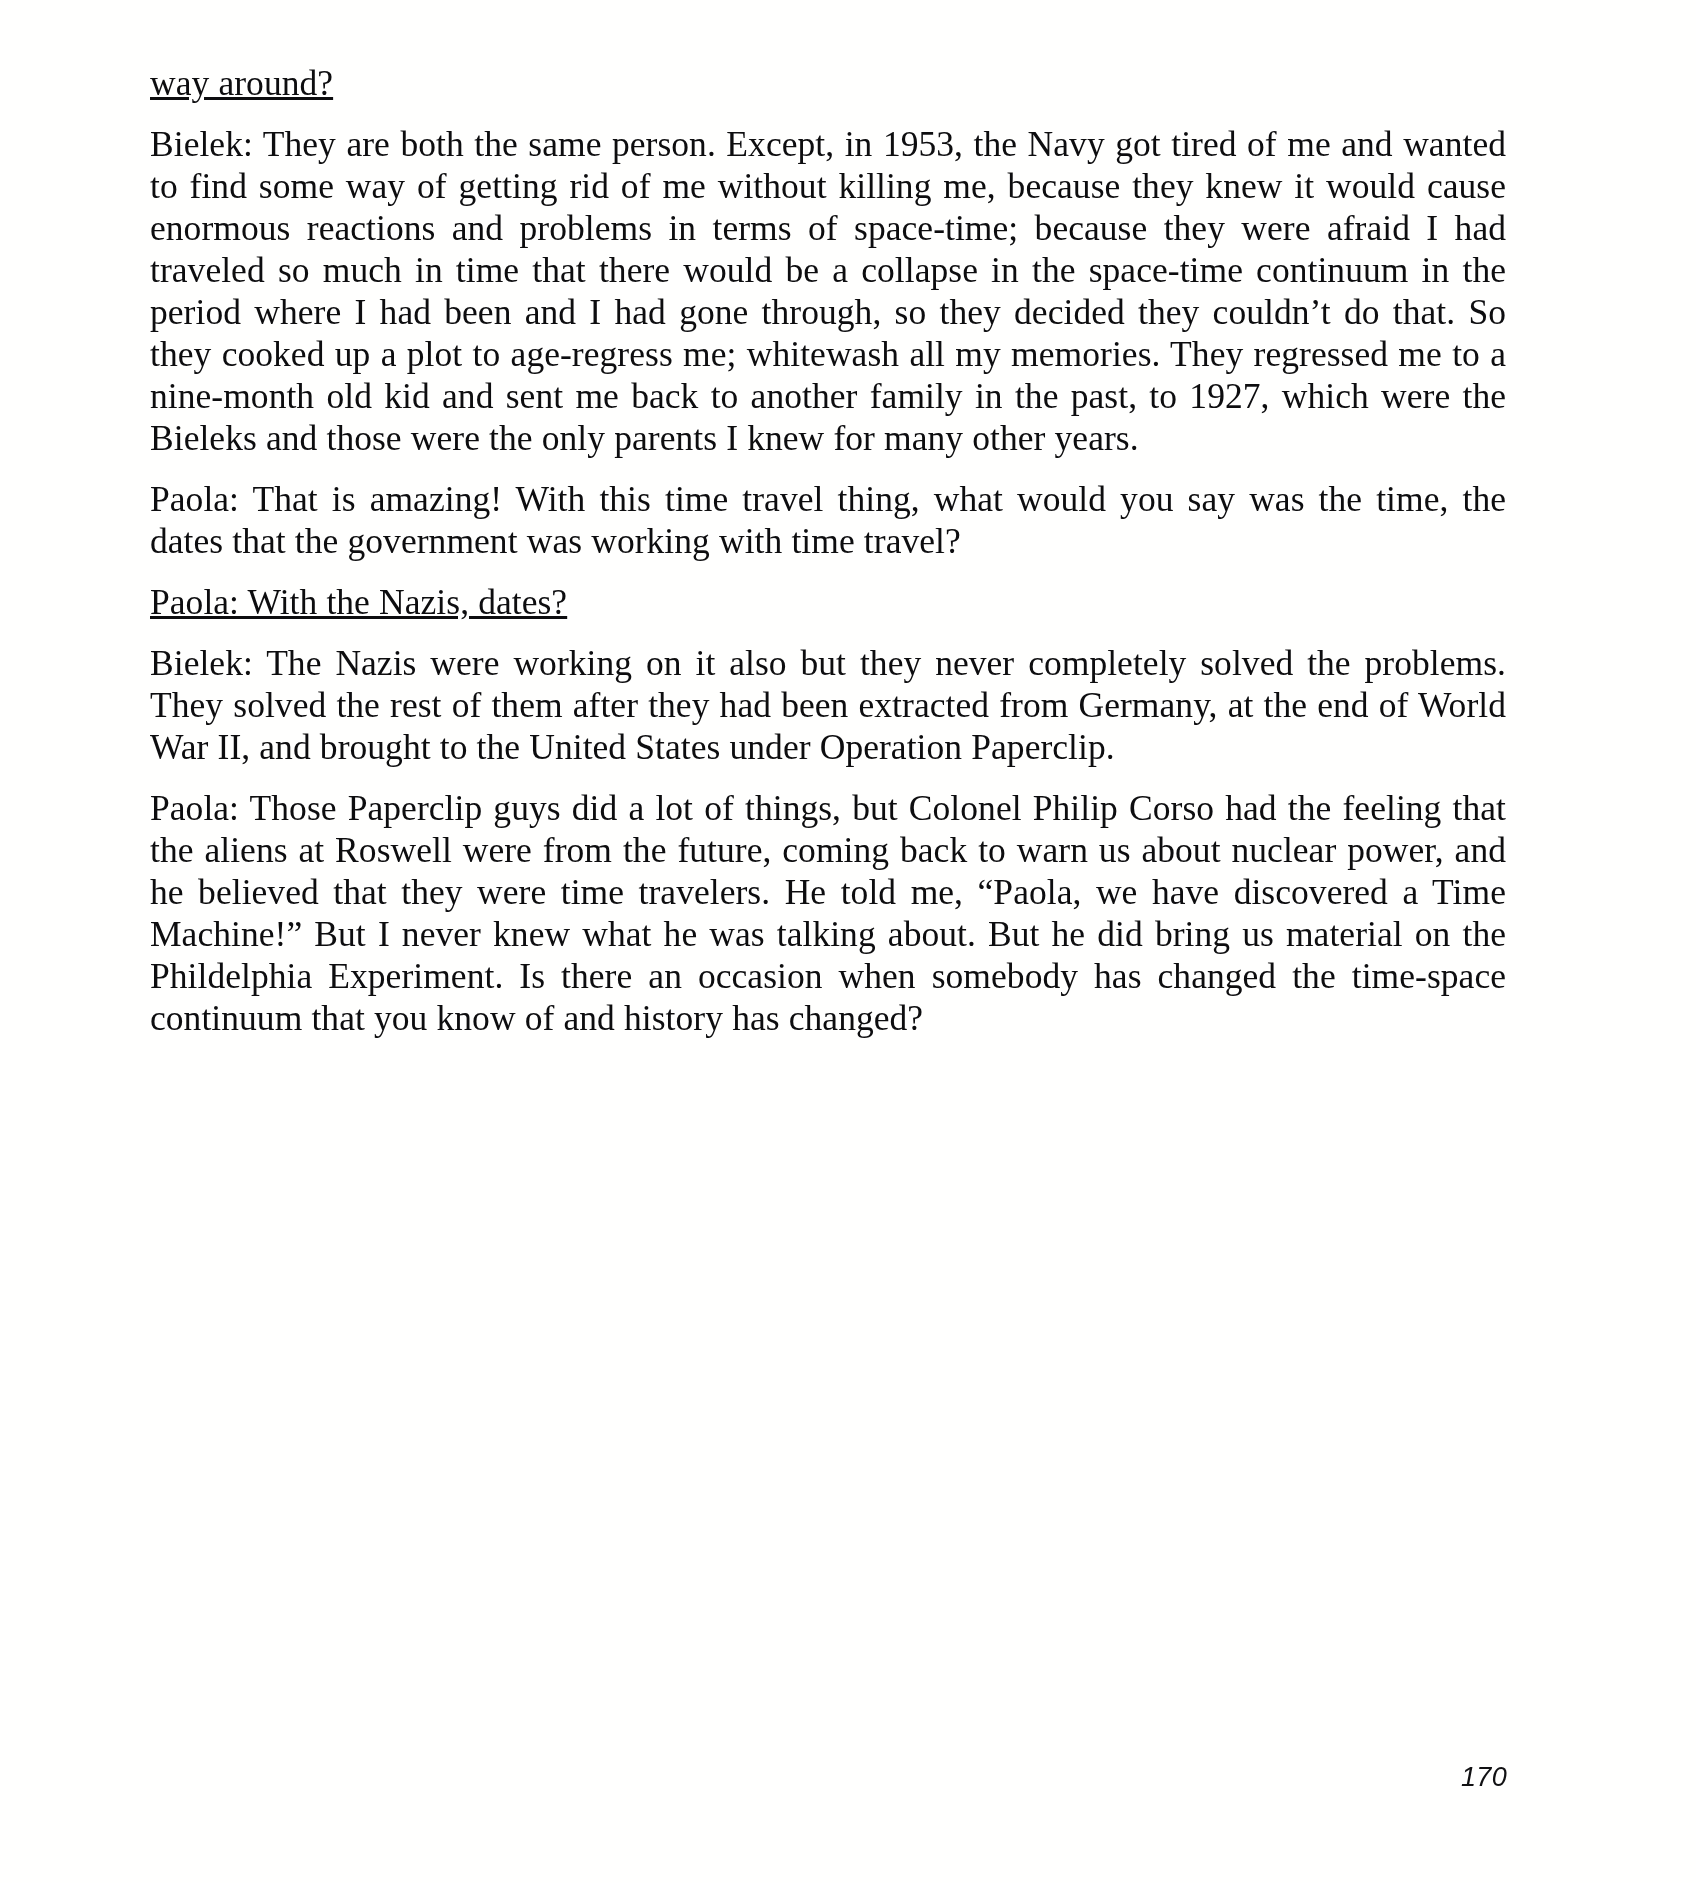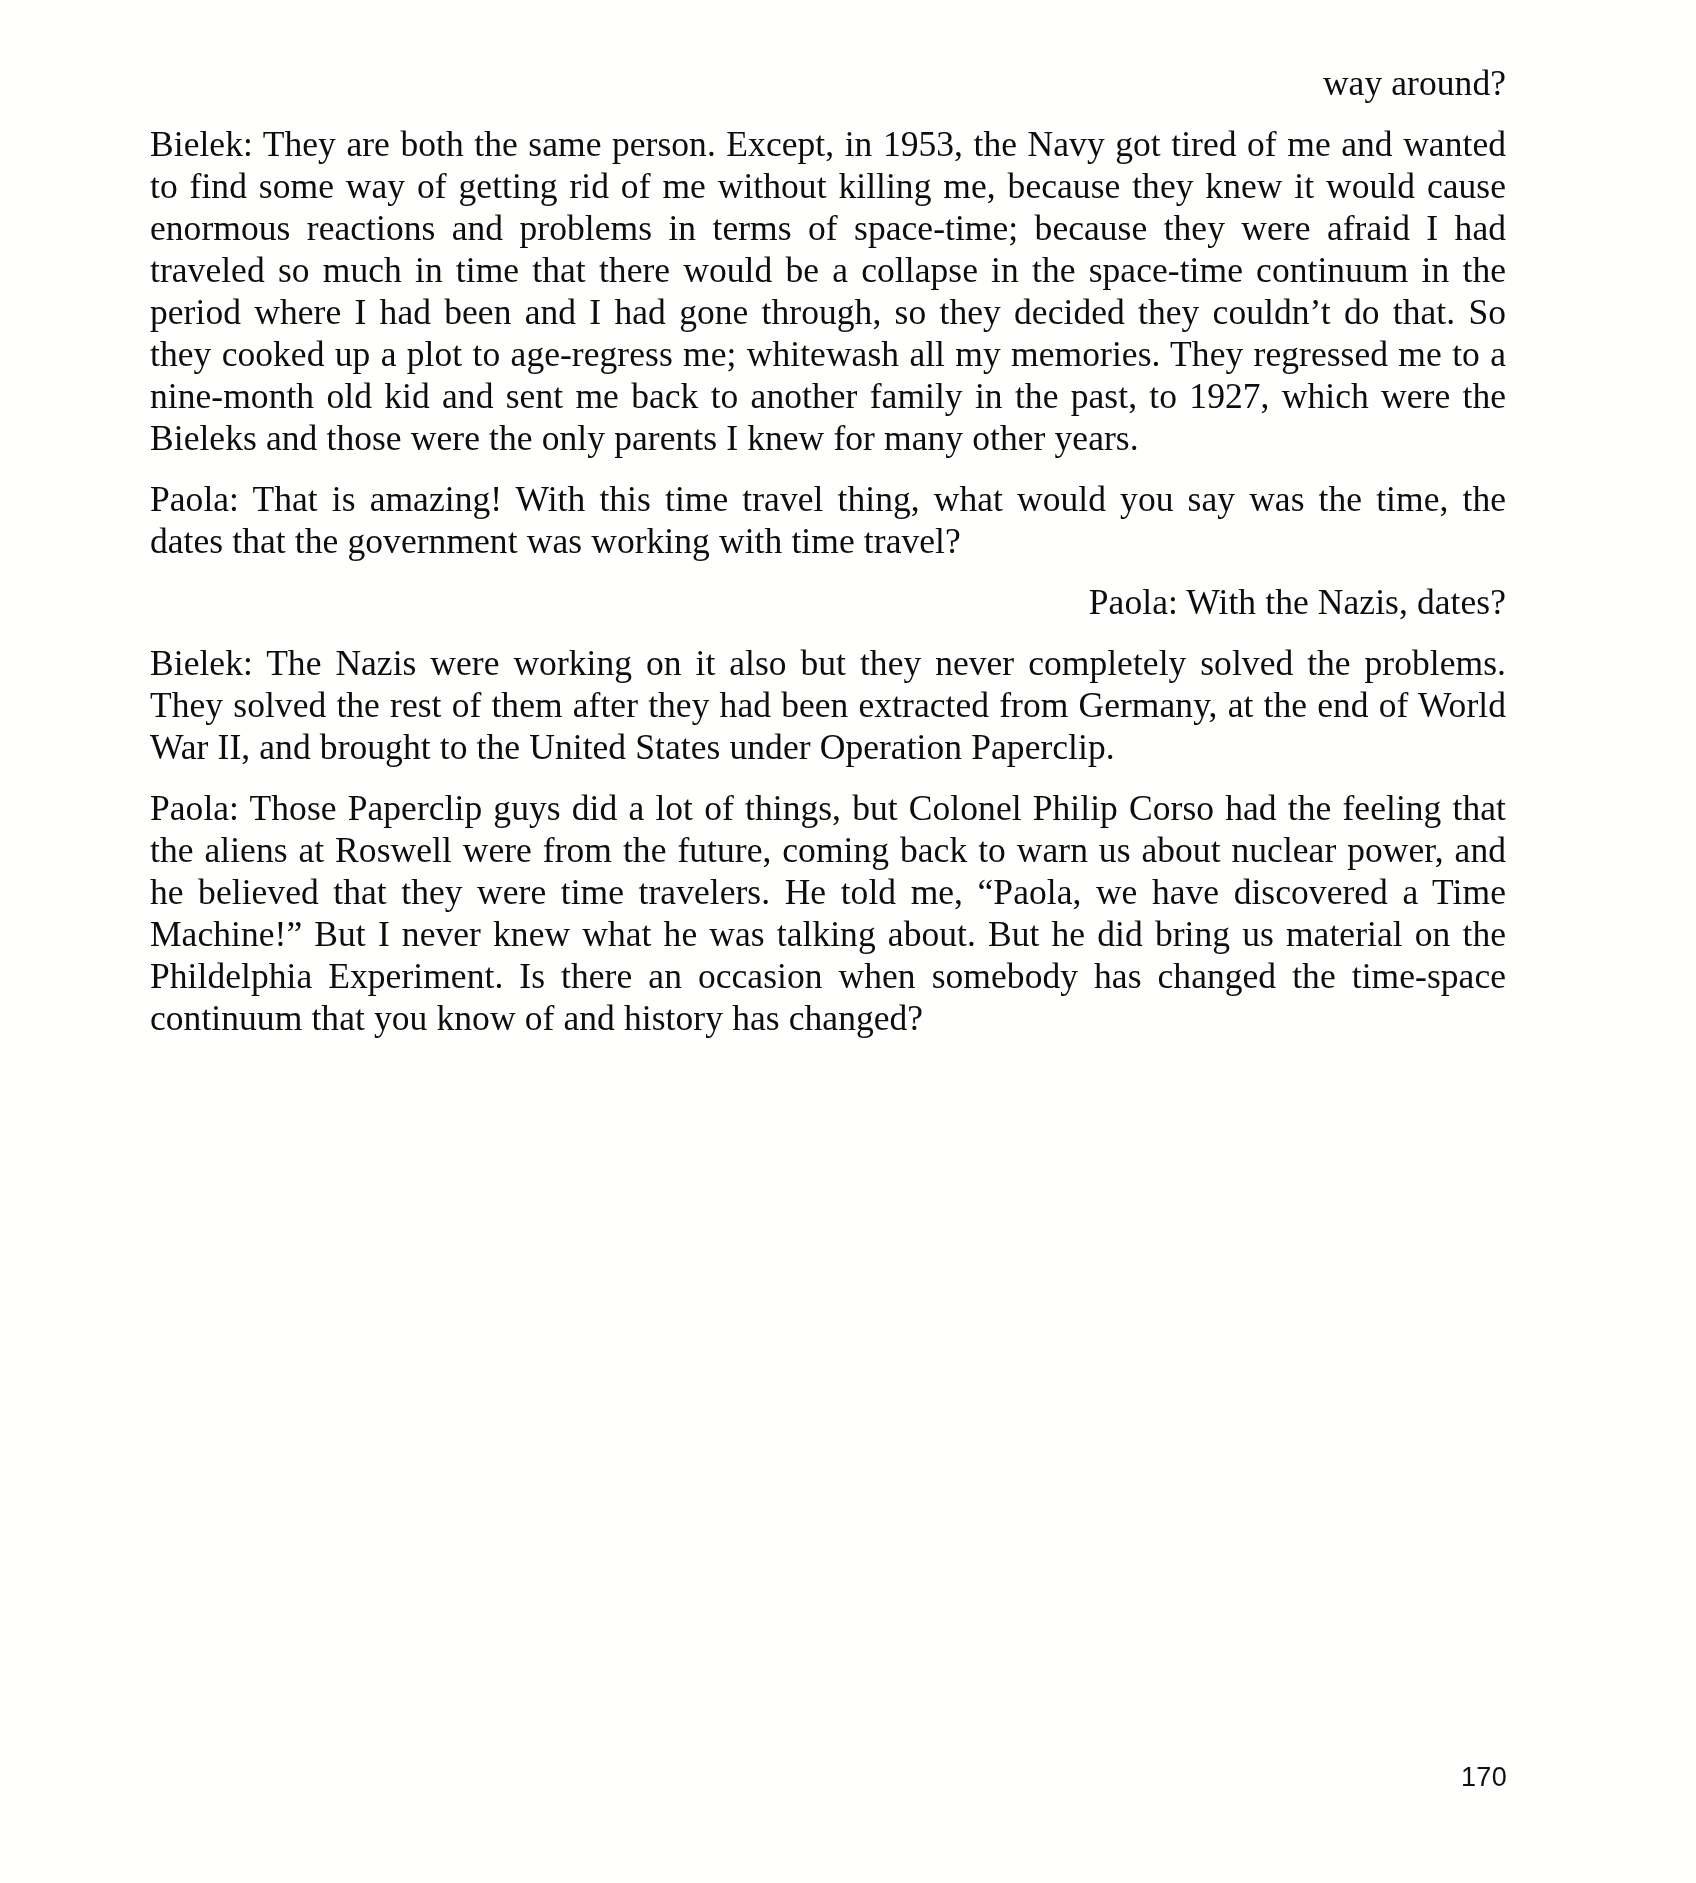--- a/index.html
+++ b/index.html
@@ -29,31 +29,33 @@
     color: #0d0d0f;
     text-align: justify;
     text-justify: inter-word;
     margin: 0 0 19px 0;
     -webkit-font-smoothing: antialiased;
     letter-spacing: 0.05px;
     word-spacing: 0.2px;
   }
   
   .para.short {
-    text-align: right;
+    text-align: left;
+    text-decoration: underline;
   }
   .page-number {
     position: absolute;
     left: 1461px;
     top: 1762px;
     font-family: "Liberation Sans", "DejaVu Sans", sans-serif;
     font-size: 27px;
     line-height: 30px;
     color: #111113;
     letter-spacing: 0.3px;
+    font-style: italic;
   }
 </style>
 </head>
 <body>
 
 <div class="page">
 
   <div class="text-column">
 
     <p class="para short">way around?</p>

